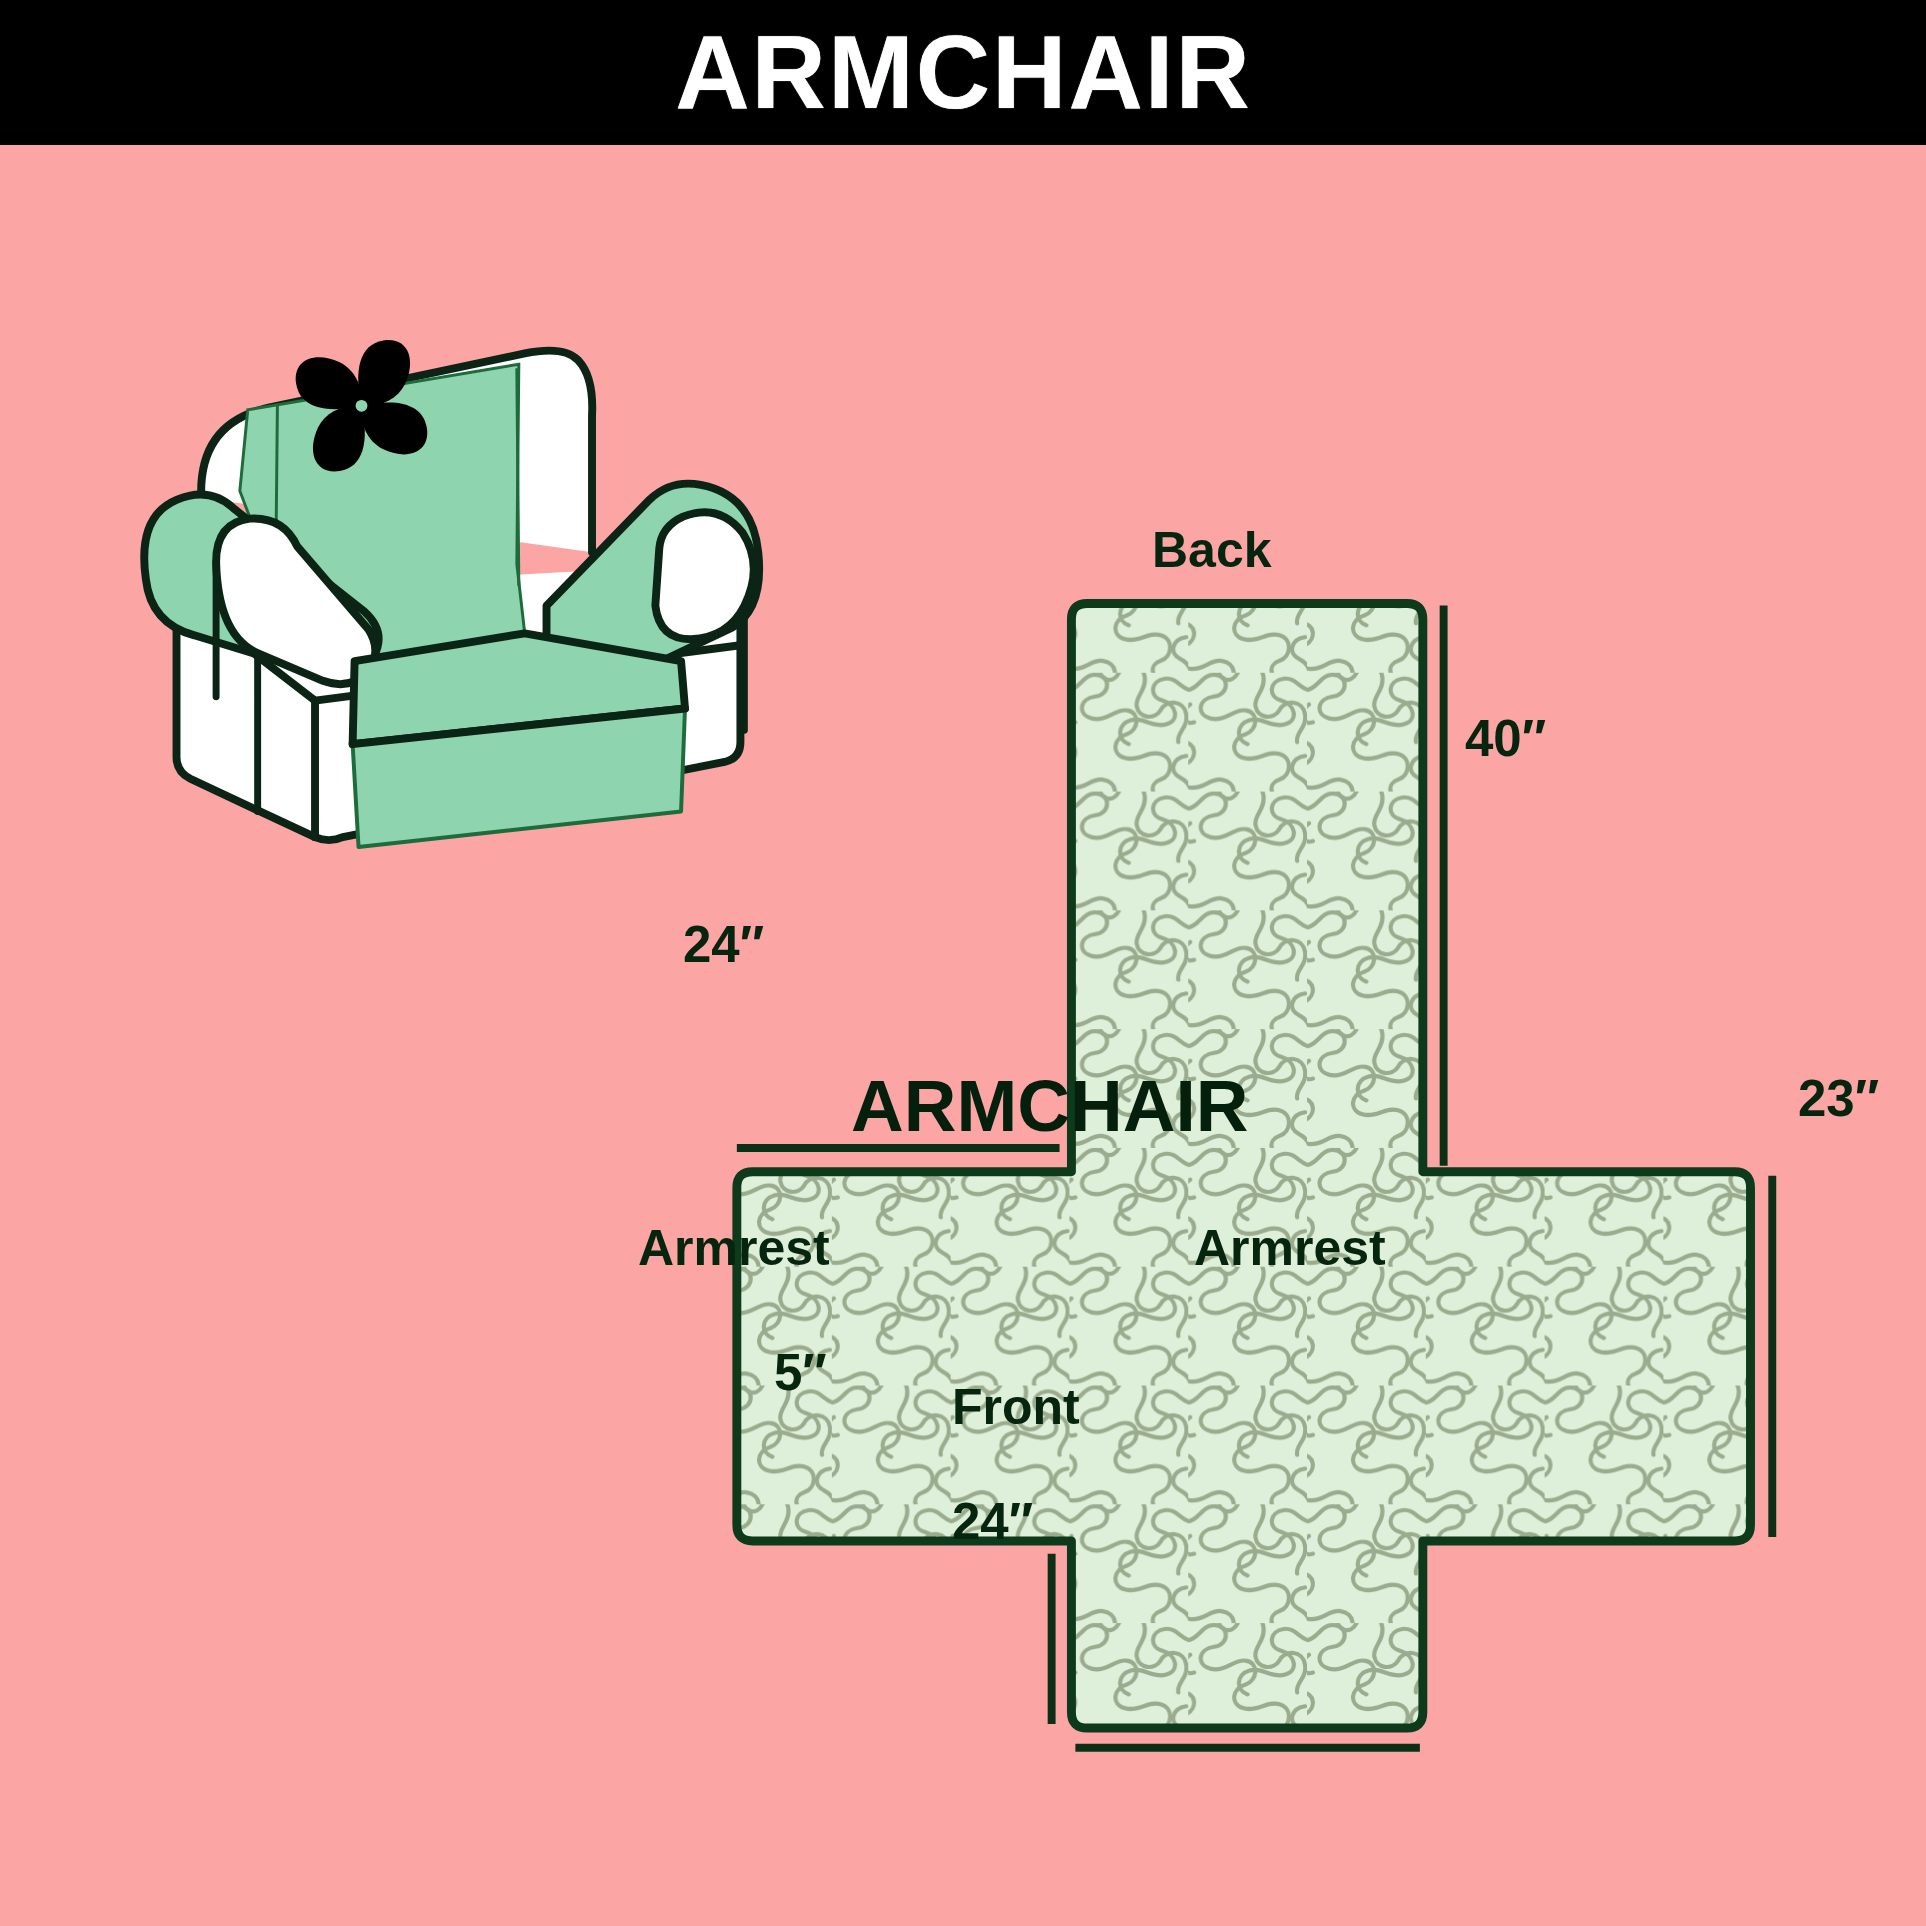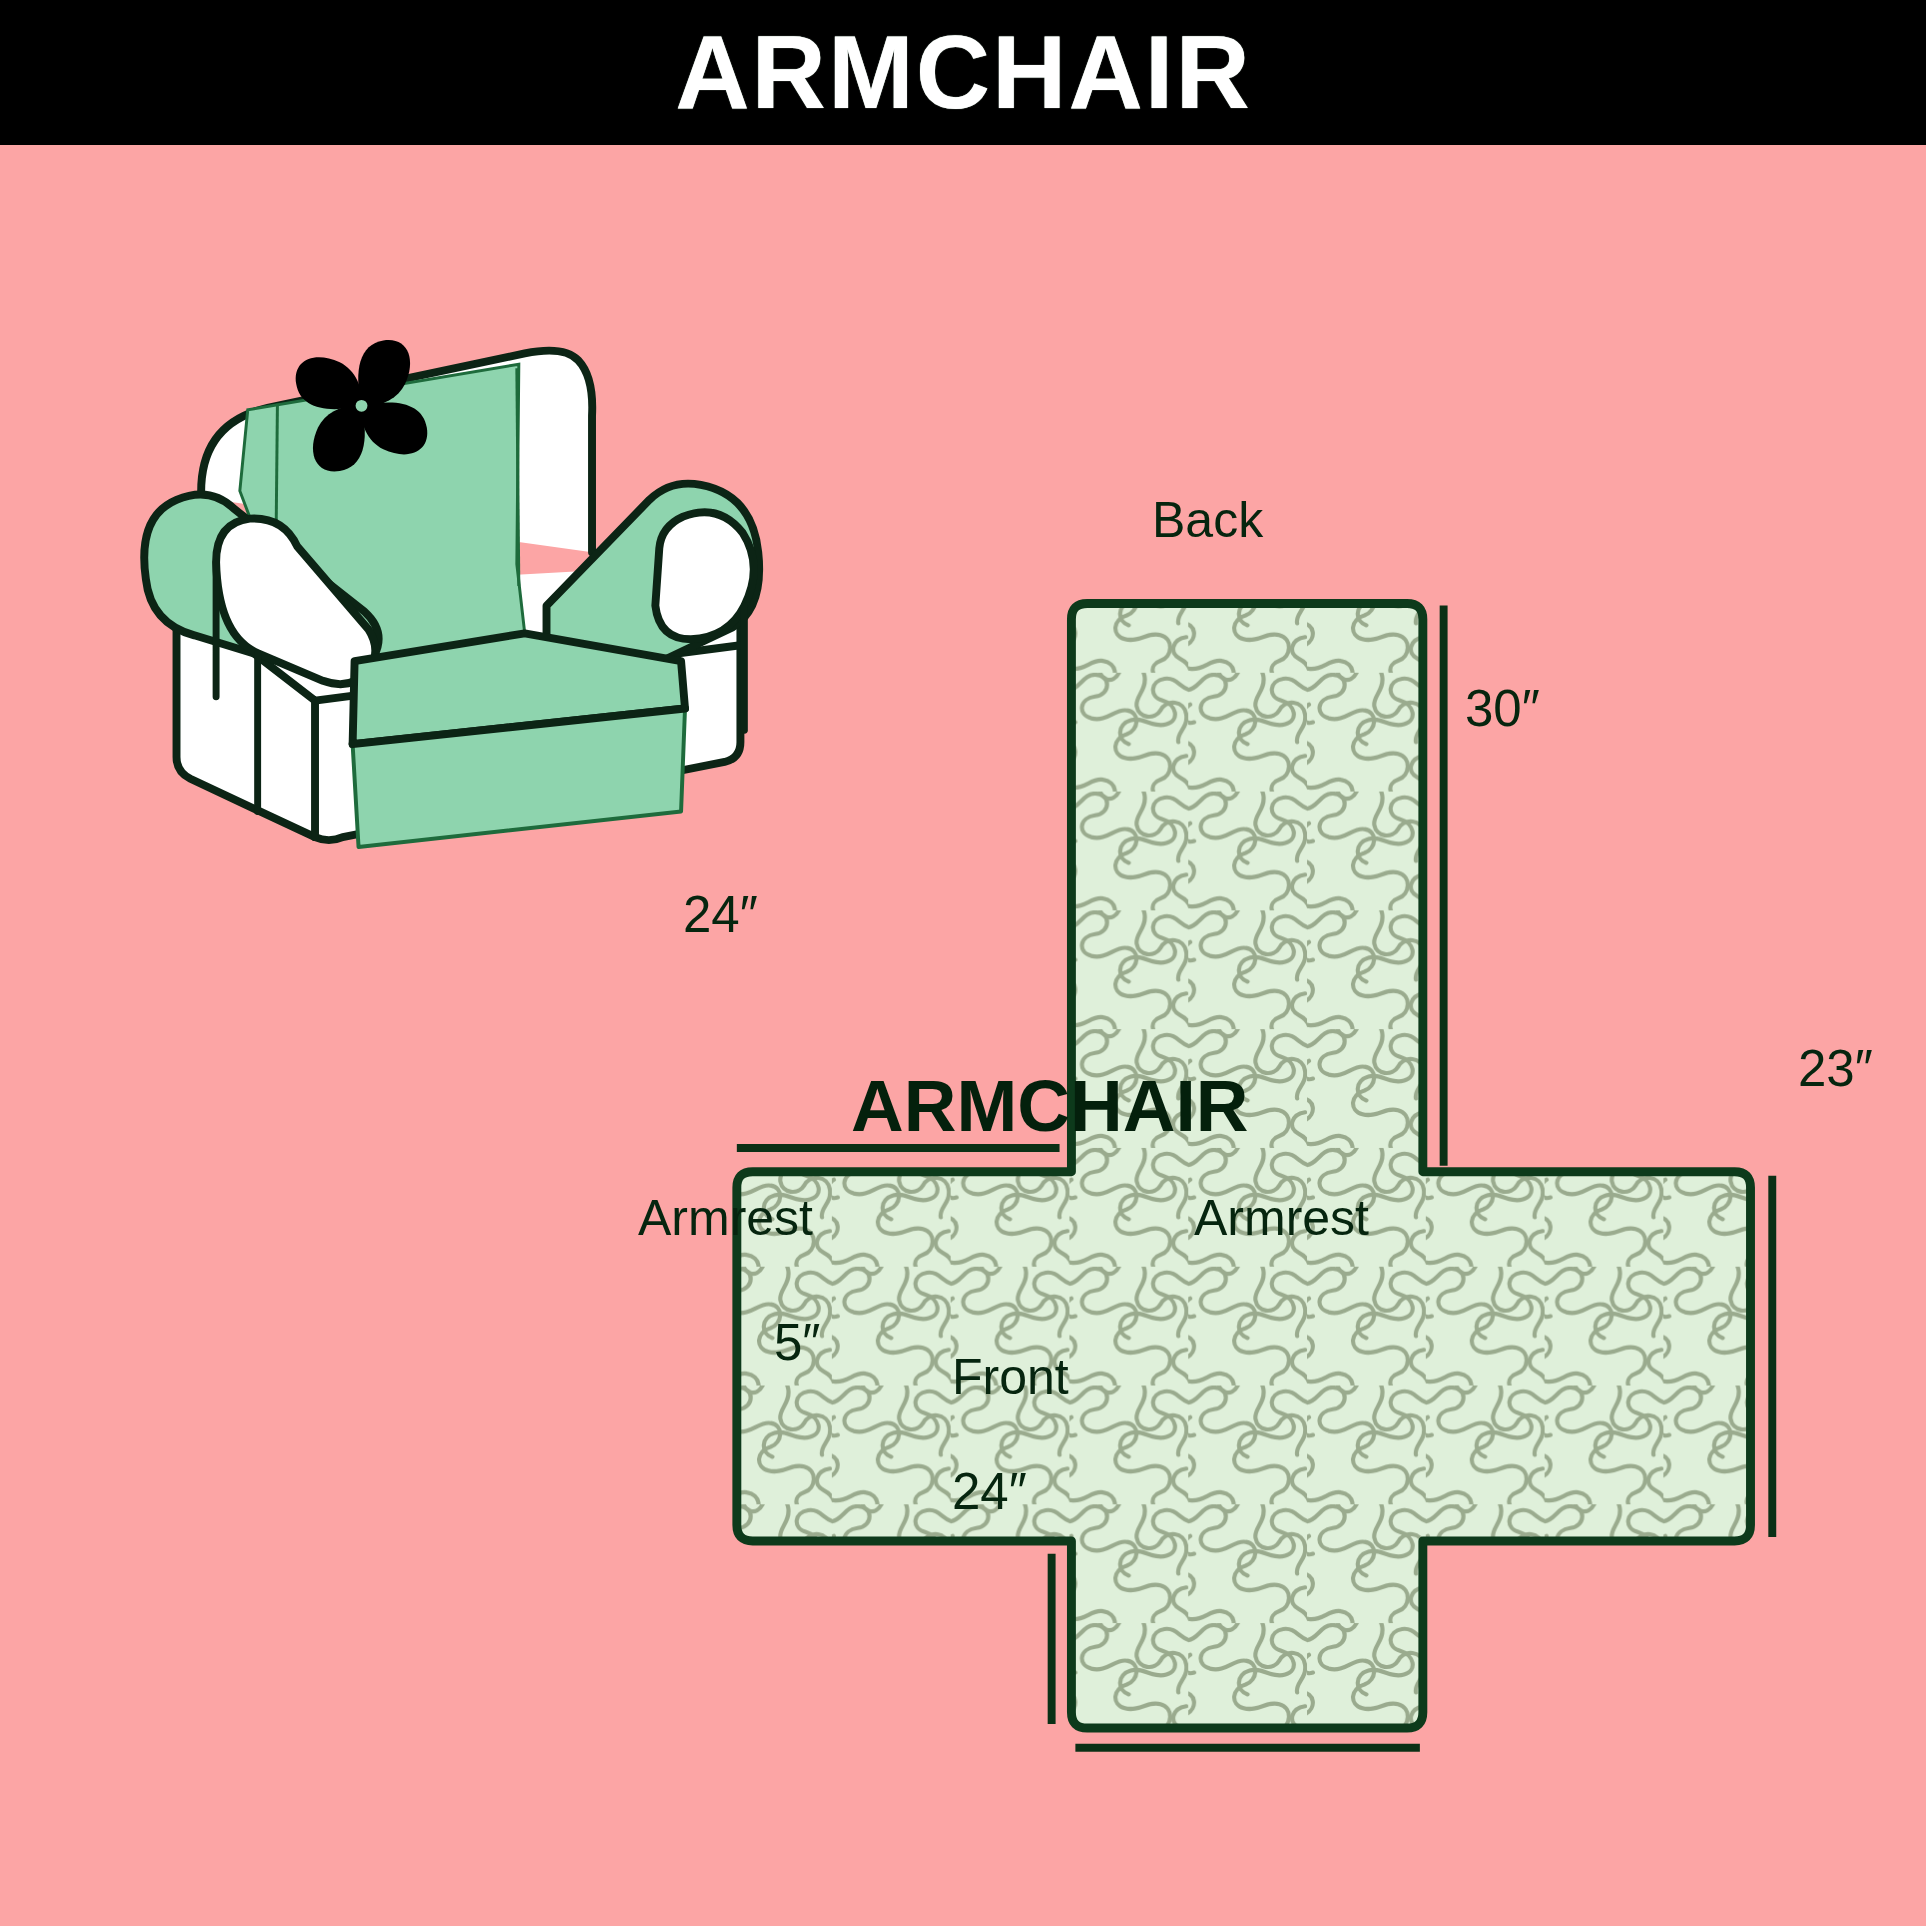--- a/index.html
+++ b/index.html
@@ -54,24 +54,25 @@
     left: 594px;
     top: 554px;
     width: 1333px;
     height: 1372px;
   }
   .cover-diagram svg { display: block; width: 100%; height: 100%; }
 
   .dim-label, .part-label {
     position: absolute;
     font-family: "Liberation Sans", sans-serif;
-    font-weight: normal;
+    font-weight: bold;
     color: #06250f;
     white-space: nowrap;
     line-height: 1;
+    margin-top: 30px;
   }
   .dim-label { font-size: 51px; }
   .part-label { font-size: 50px; }
   .center-label {
     position: absolute;
     font-family: "Liberation Sans", sans-serif;
     font-weight: bold;
     font-size: 73px;
     color: #04200c;
     white-space: nowrap;
@@ -251,21 +252,21 @@
 
         <line x1="462" y1="1010" x2="462" y2="1182"></line>
 
         <line x1="486" y1="1206" x2="834" y2="1206"></line>
       </g>
     </svg>
   </div>
 
   <div class="part-label lbl-back">Back</div>
 
-  <div class="dim-label lbl-40">30″</div>
+  <div class="dim-label lbl-40">40″</div>
 
   <div class="dim-label lbl-24top">24″</div>
 
   <div class="dim-label lbl-23">23″</div>
 
   <div class="center-label lbl-armchair">ARMCHAIR</div>
 
   <div class="part-label lbl-armL">Armrest</div>
 
   <div class="part-label lbl-armR">Armrest</div>

